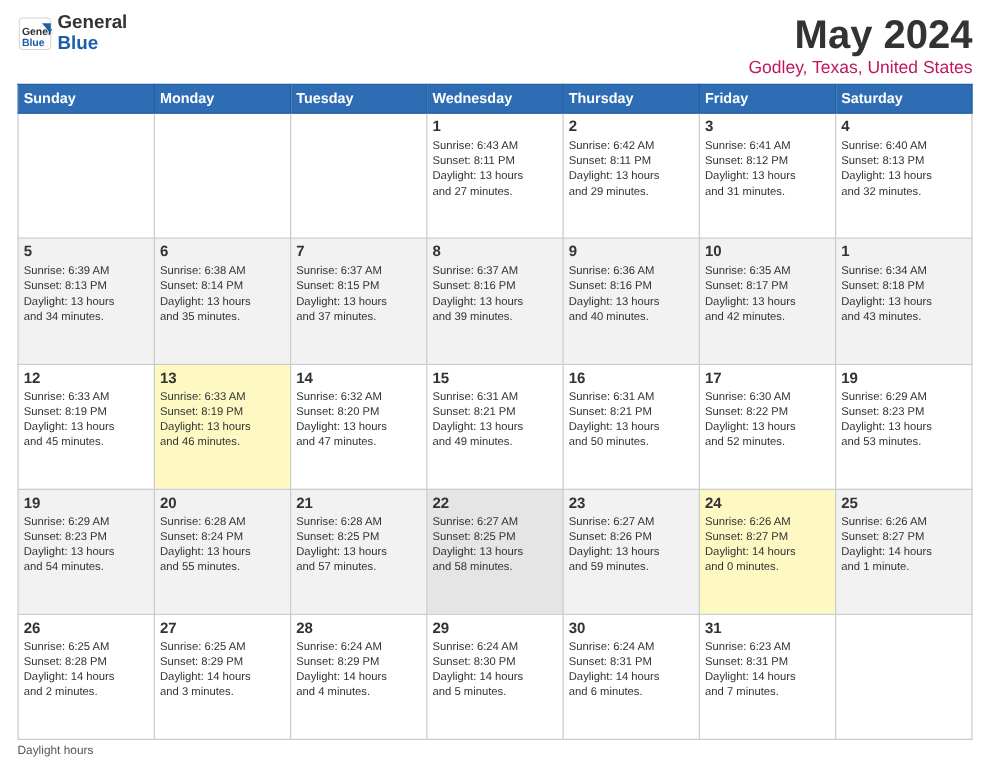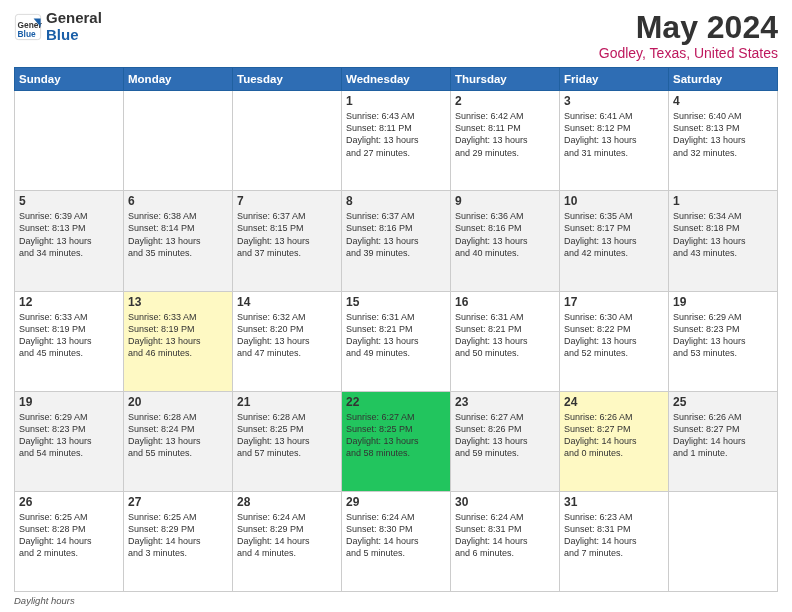--- a/index.html
+++ b/index.html
@@ -87,21 +87,20 @@
       font-size: 9px;
       line-height: 1.35;
       color: #333;
     }
     .empty-cell { background: #fff !important; }
     .footer-note {
       font-size: 9.5px;
       color: #555;
       margin-top: 3px;
       text-align: left;
-      font-style: italic;
     }
   </style>
 </head>
 <body>
 
 <div class="page">
   <div class="top-bar">
     <div class="logo">
       <svg class="logo-icon" viewBox="0 0 40 40">
         <rect x="2" y="2" width="36" height="36" rx="4" fill="#fff" stroke="#ccc" stroke-width="1"></rect>
@@ -283,21 +282,21 @@
 Daylight: 13 hours
 and 55 minutes.</div>
           </td>
           <td style="background: rgb(242, 242, 242);">
             <span class="day-num">21</span>
             <div class="day-info" style="white-space: pre-line;">Sunrise: 6:28 AM
 Sunset: 8:25 PM
 Daylight: 13 hours
 and 57 minutes.</div>
           </td>
-          <td style="background: #22c55e;">
+          <td style="background: #e5e5e5;">
             <span class="day-num">22</span>
             <div class="day-info" style="white-space: pre-line;">Sunrise: 6:27 AM
 Sunset: 8:25 PM
 Daylight: 13 hours
 and 58 minutes.</div>
           </td>
           <td style="background: rgb(242, 242, 242);">
             <span class="day-num">23</span>
             <div class="day-info" style="white-space: pre-line;">Sunrise: 6:27 AM
 Sunset: 8:26 PM

